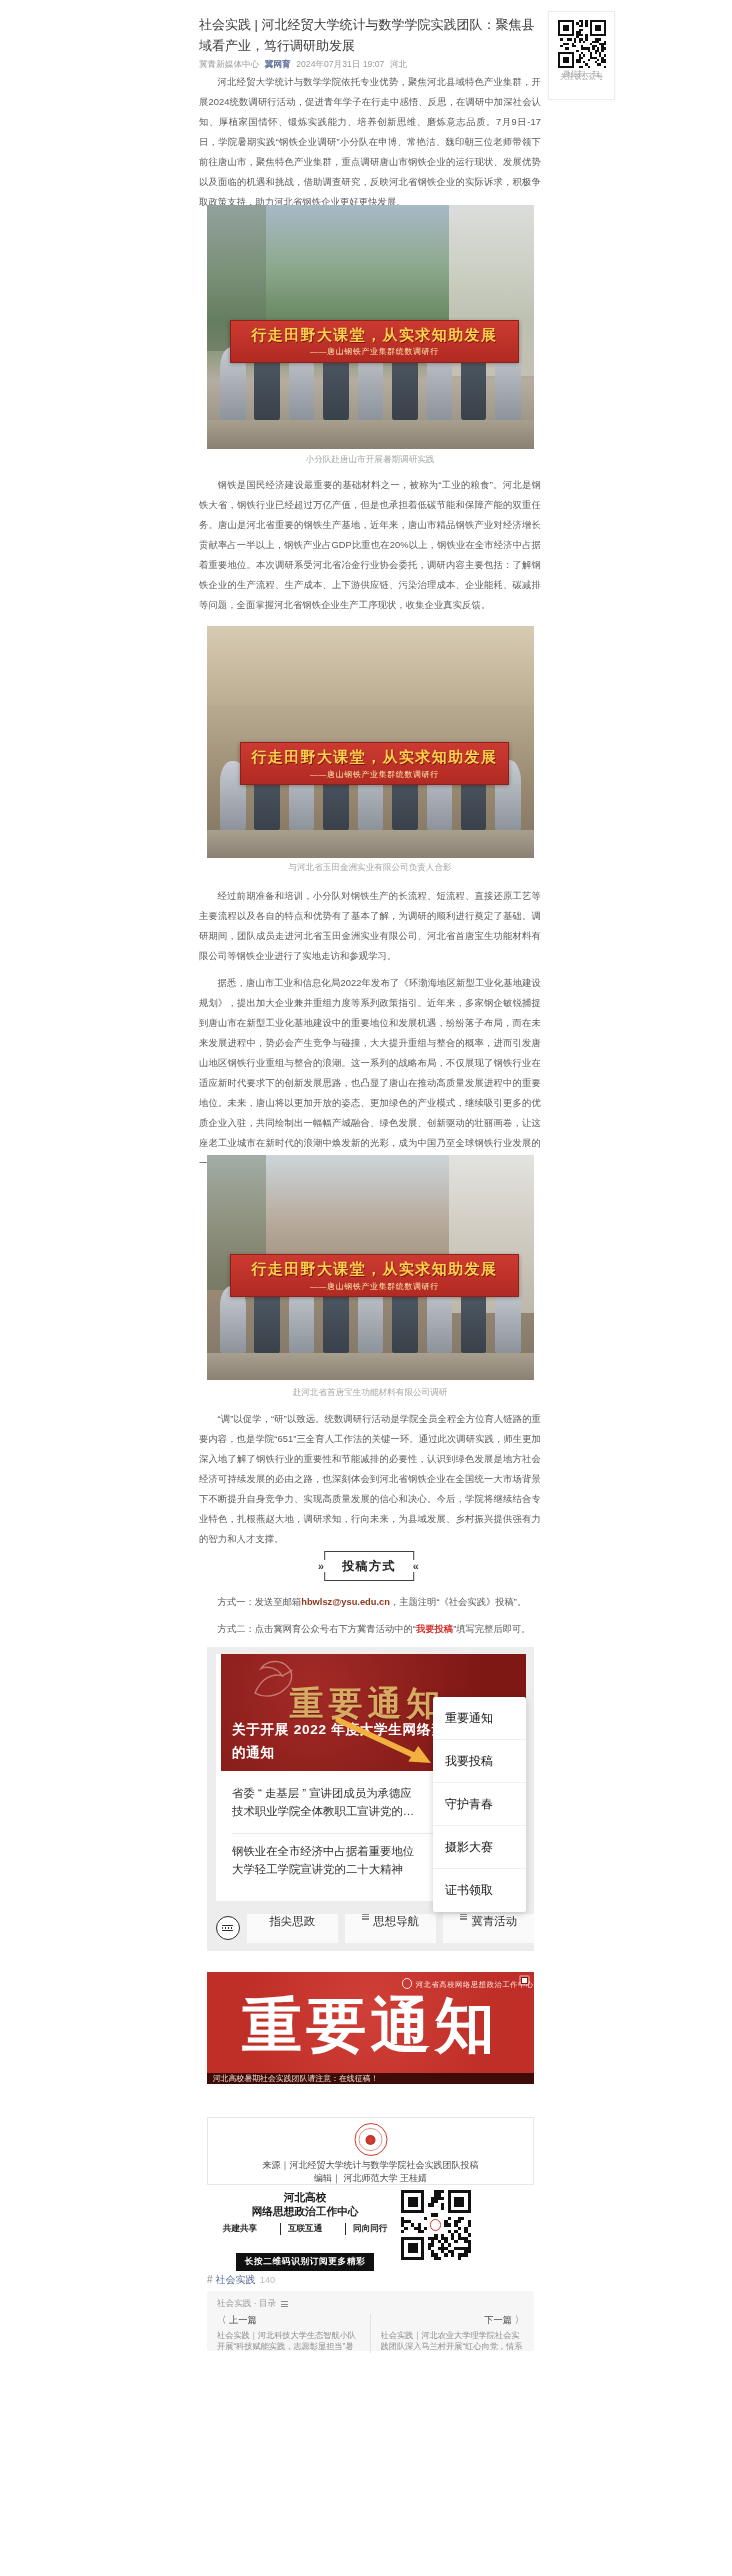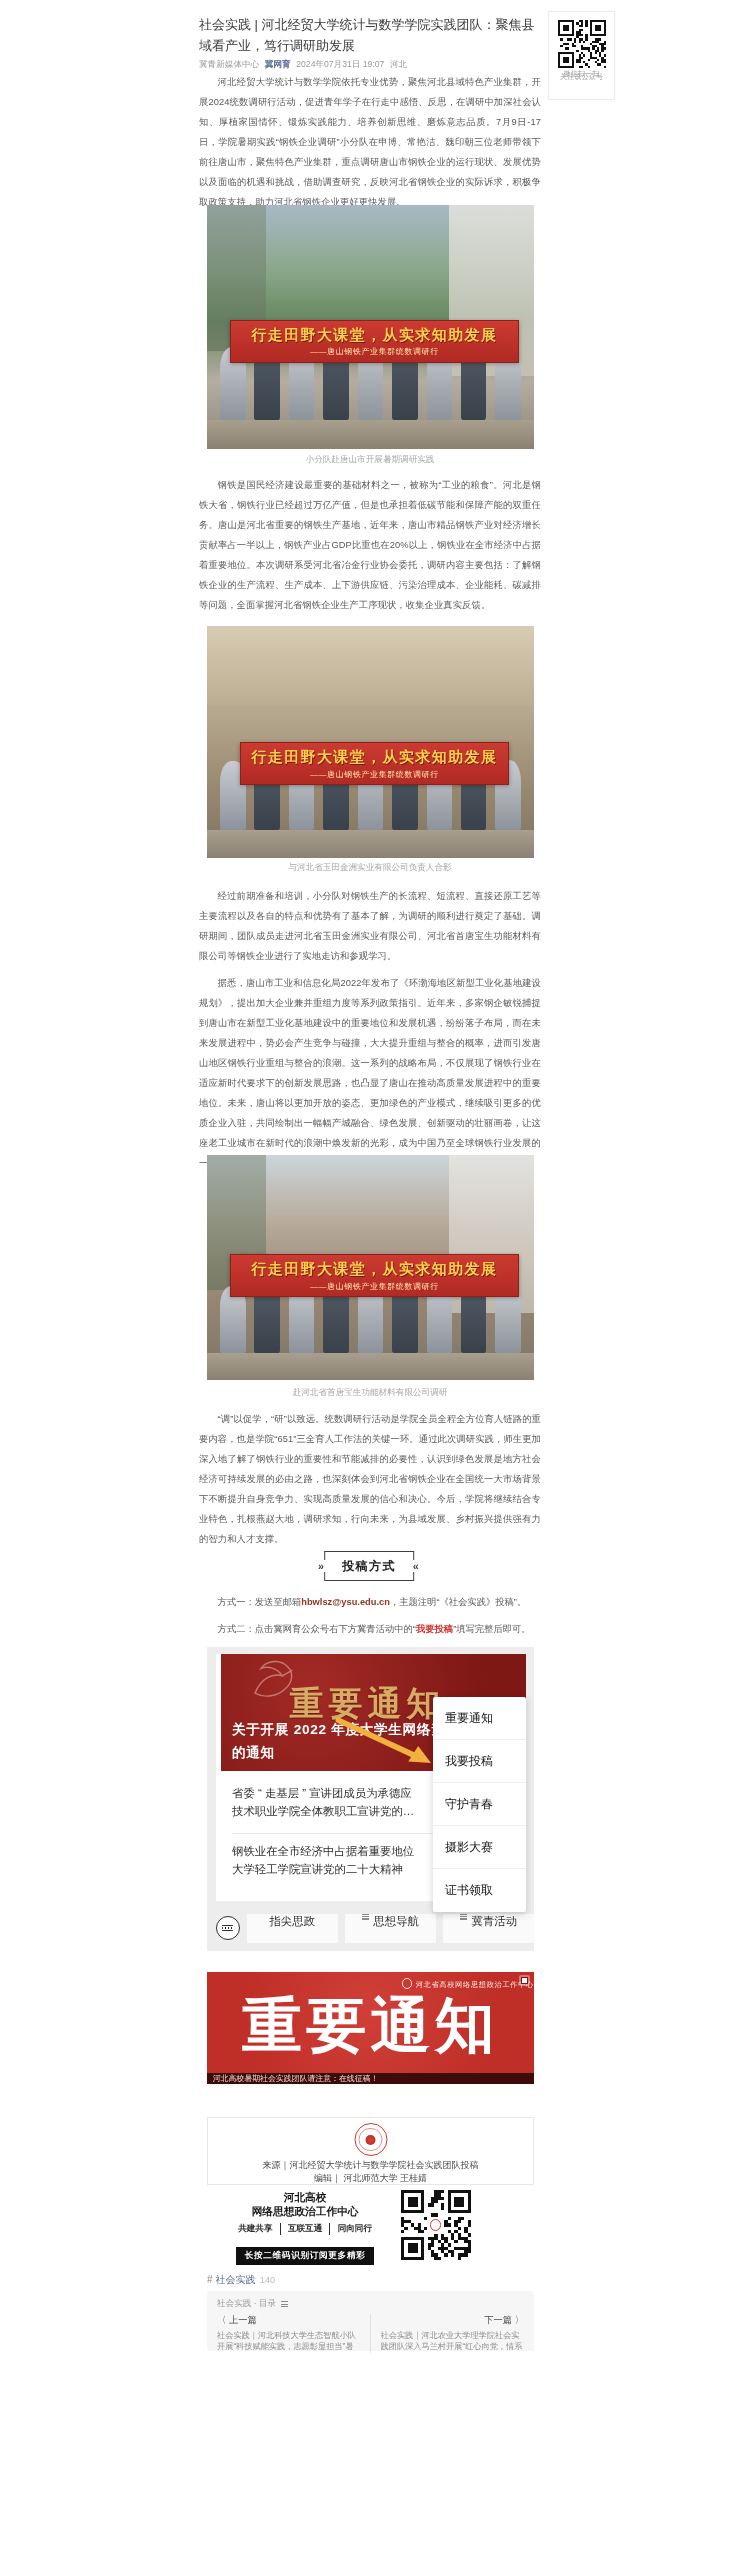--- a/index.html
+++ b/index.html
@@ -109,24 +109,24 @@
     border:1.4px solid #cf392d;display:flex;align-items:center;justify-content:center;box-sizing:border-box;}
   .seal .inner{width:21.5px;height:21.5px;border-radius:50%;border:0.7px solid #e5948c;display:flex;align-items:center;justify-content:center;}
   .seal .core{width:10px;height:10px;border-radius:50%;background:radial-gradient(circle,#d6463a,#b3261c);}
   .credits .line{position:absolute;left:0;width:100%;text-align:center;font-size:9px;color:#4a4a4a;}
   .credits .src{top:41px}.credits .ed{top:54px}
 
   
   .qrsec{position:absolute;left:207px;top:2190px;width:327px;height:74px;}
   .qrsec .txt{position:absolute;left:8.6px;top:0;width:179px;text-align:center;}
   .qrsec .t1{font-size:10.7px;font-weight:bold;color:#1a1a1a;line-height:14.3px;}
-  .qrsec .slogans{margin-top:4.3px;display:flex;justify-content:center;align-items:center;}
+  .qrsec .slogans{margin-top:4.3px;display:flex;justify-content:space-between;align-items:center;}
   .qrsec .slogans span{font-size:8.6px;font-weight:bold;color:#2b2b2b;padding:0 7.2px;}
   .qrsec .slogans span + span{border-left:1.4px solid #2b2b2b;}
-  .qrsec .cta{display:inline-block;margin-top:12px;background:#101010;color:#fff;font-size:8.6px;font-weight:bold;
+  .qrsec .cta{display:inline-block;margin-top:18px;background:#101010;color:#fff;font-size:8.6px;font-weight:bold;
     padding:2.9px 8.6px;letter-spacing:0.7px;}
   .qrsec .bigqr{position:absolute;left:194px;top:0;width:70px;height:70px;}
   .qrsec .qrlogo{position:absolute;left:220px;top:26.5px;width:17px;height:17px;background:#fff;display:flex;
     align-items:center;justify-content:center;}
   .qrsec .qrlogo i{display:block;width:11.4px;height:11.4px;border-radius:50%;border:1.4px solid #cf392d;box-sizing:border-box;}
 
   
   .tagline{position:absolute;left:207px;top:2273px;font-size:10px;}
   .tagline .hash{color:#8a8a8a;margin-right:2.9px;}
   .tagline .tg{color:#576b95;cursor:pointer;}

